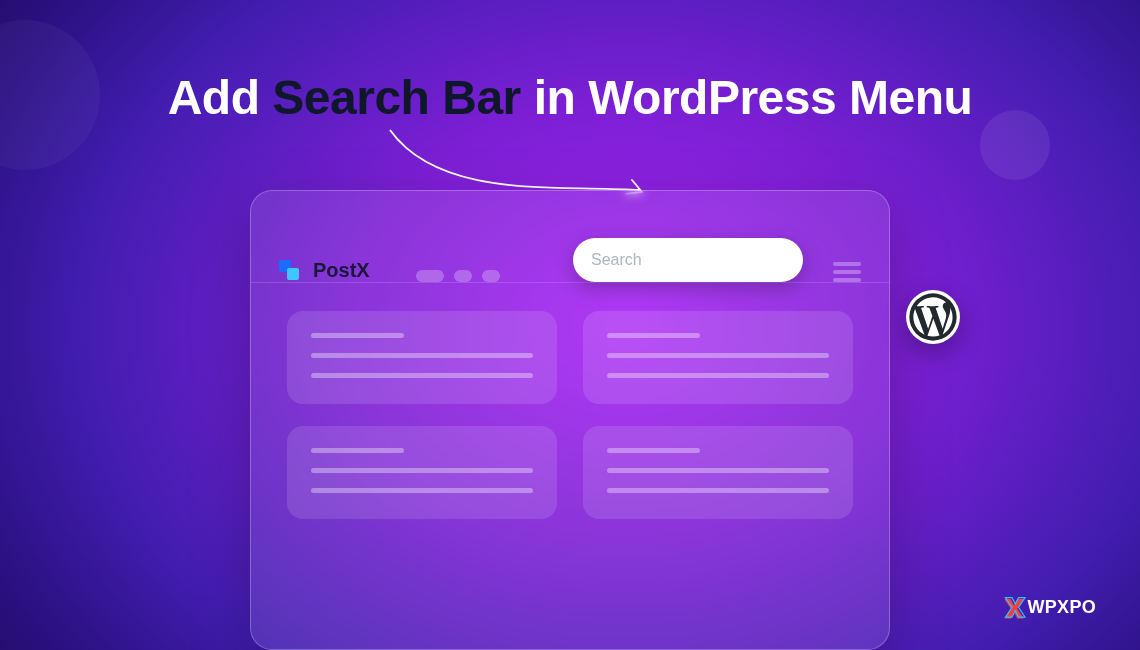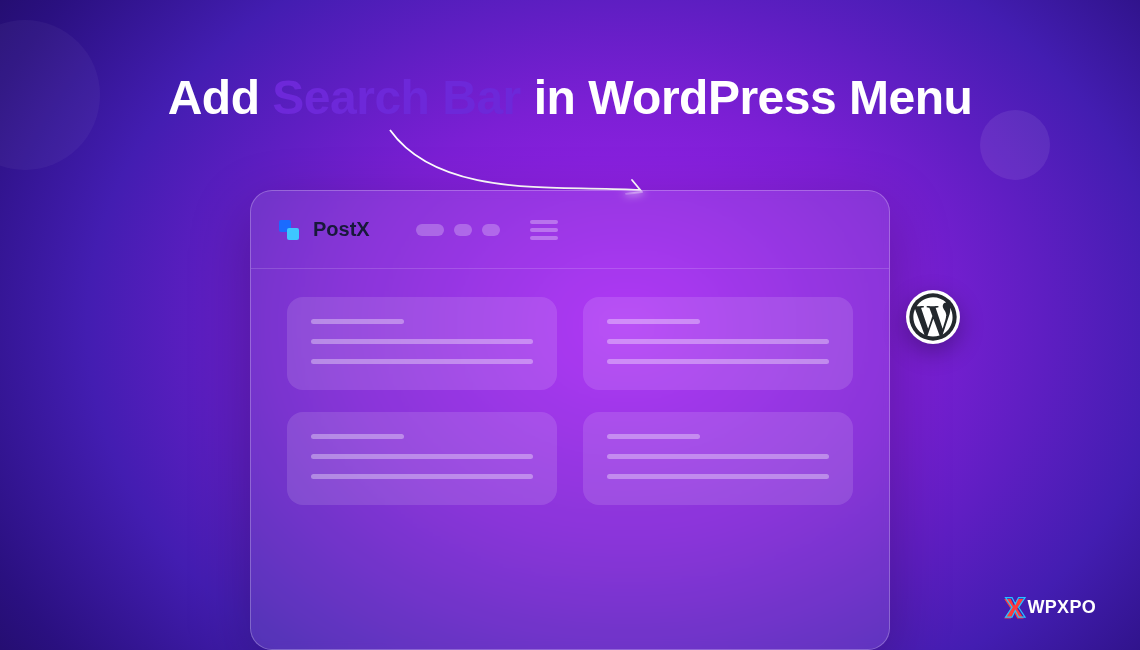--- a/index.html
+++ b/index.html
@@ -31,21 +31,21 @@
 .headline {
   position: absolute;
   top: 70px;
   width: 100%;
   text-align: center;
   font-size: 48px;
   font-weight: 800;
   color: #fff;
   letter-spacing: -0.5px;
 }
-.headline .accent { color: #6d28d9; }
+.headline .accent { color: #0f172a; }
 
 
 .swoop {
   position: absolute;
   top: 120px;
   left: 380px;
   width: 300px;
   height: 100px;
   pointer-events: none;
 }
@@ -59,23 +59,23 @@
   width: 640px;
   height: 460px;
   background: rgba(255,255,255,0.10);
   border: 1px solid rgba(255,255,255,0.25);
   border-radius: 22px;
   backdrop-filter: blur(4px);
   box-shadow: 0 20px 60px rgba(0,0,0,0.25);
 }
 
 .topbar {
-  height: 78px;
-  display: flex;
-  align-items: center;
+  height: 92px;
+  display: flex;
+  align-items: flex-end;
   padding: 0 28px;
   gap: 16px;
   border-bottom: 1px solid rgba(255,255,255,0.15);
 }
 .brand {
   display: flex;
   align-items: center;
   gap: 8px;
   font-size: 20px;
   font-weight: 800;
@@ -214,20 +214,24 @@
       </span>
       <span>PostX</span>
     </div>
 
     <div class="navpills">
       <span class="pill"></span>
       <span class="pill sm"></span>
       <span class="pill sm"></span>
     </div>
 
+    <div class="search">
+      <input type="text" placeholder="Search" style="">
+
+    </div>
 
     <div class="hamburger">
       <span></span>
         <span></span>
         <span></span>
     </div>
   </div>
 
   <div class="cards">
     <div class="card">

